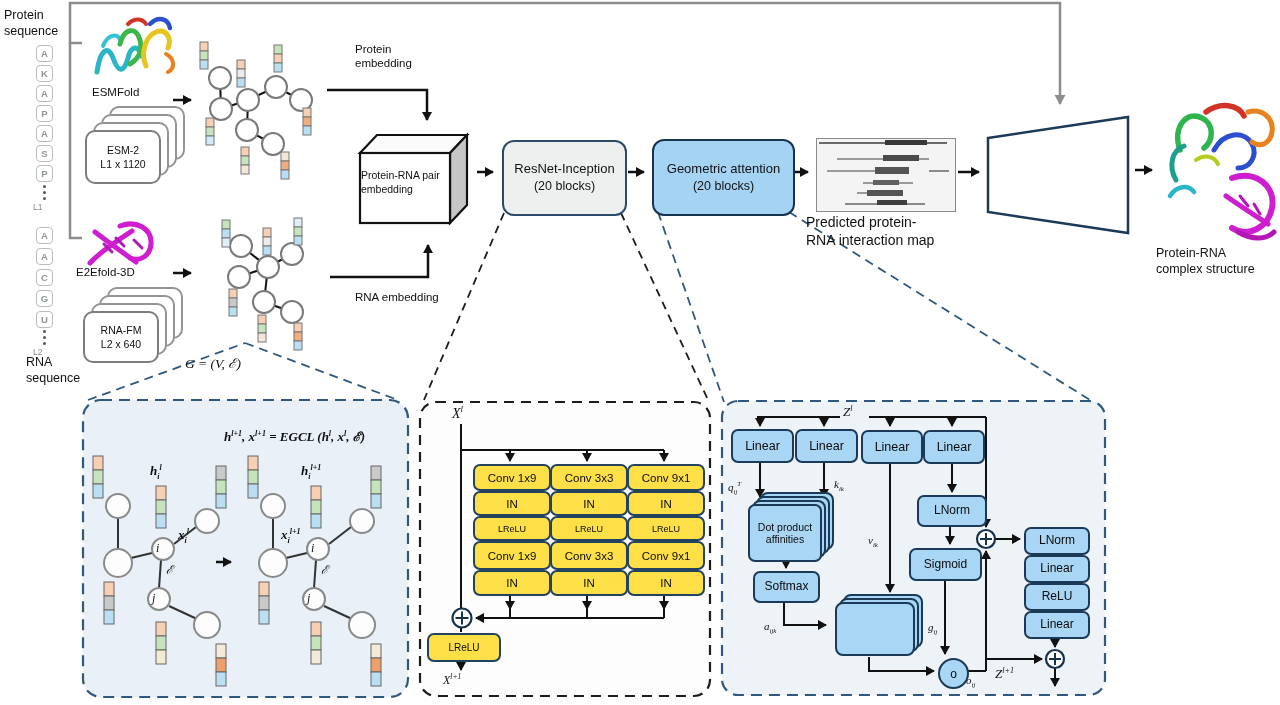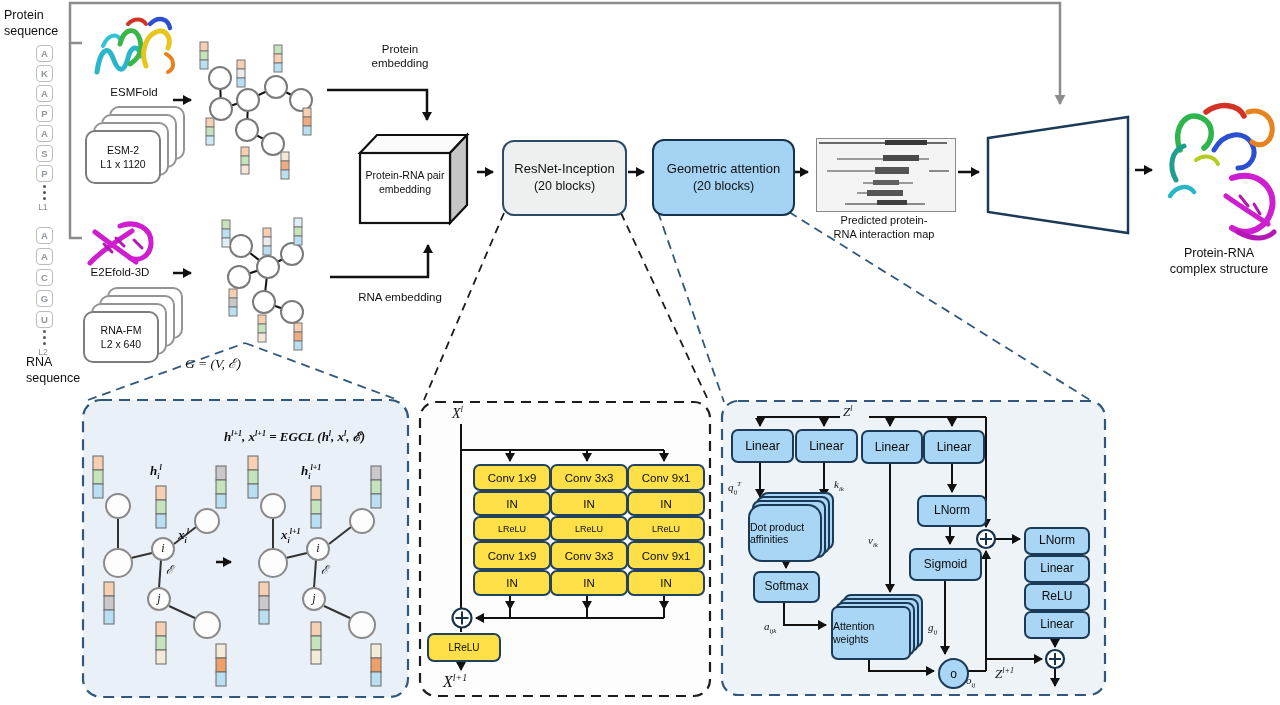--- a/index.html
+++ b/index.html
@@ -2,26 +2,26 @@
 <html><head>
 <meta charset="utf-8">
 <style>
   html,body{margin:0;padding:0;background:#ffffff;}
   #fig{position:relative;width:1280px;height:705px;background:#ffffff;overflow:hidden;
        font-family:"Liberation Sans",sans-serif;color:#111;}
   .abs{position:absolute;}
   .panelbg{position:absolute;z-index:0;}
   #svgLayer{position:absolute;left:0;top:0;z-index:1;}
   .txt{position:absolute;z-index:2;line-height:1.25;}
-  .ctr{text-align:center;}
+  .ctr{}
   .math{font-family:"Liberation Serif",serif;font-style:italic;}
   .math sup{font-size:0.62em;}
   .math sub{font-size:0.62em;}
   .bluebox{position:absolute;z-index:2;background:#a9d6f5;border:2px solid #1b3a57;border-radius:7px;
-           display:flex;align-items:center;justify-content:center;font-size:12.5px;color:#0b0b0b;text-align:left;line-height:1.12;}
+           display:flex;align-items:center;justify-content:center;font-size:12.5px;color:#0b0b0b;text-align:center;line-height:1.12;}
   .graybox{position:absolute;z-index:2;background:#fde047;border:2px solid #23425e;border-radius:7px;
            display:flex;align-items:center;justify-content:center;font-size:11.5px;color:#0b0b0b;}
   .stackLayer{position:absolute;z-index:2;background:#a9d6f5;border:2px solid #1b3a57;border-radius:8px;}
   .seqbox{position:absolute;z-index:2;width:15px;height:15px;border:1.5px solid #bcbcbc;border-radius:4px;
           color:#8f979c;font-size:9.5px;font-weight:bold;display:flex;align-items:center;justify-content:center;}
   .dot{position:absolute;z-index:2;width:3px;height:3px;border-radius:50%;background:#555;}
   .encStackBack{position:absolute;z-index:2;background:#ffffff;border:2px solid #949494;border-radius:10px;}
   .encStackFront{position:absolute;z-index:2;background:#ffffff;border:2px solid #7d7d7d;border-radius:10px;
                  display:flex;flex-direction:column;align-items:center;justify-content:center;font-size:10.5px;line-height:1.35;color:#111;}
   .mainbox{position:absolute;z-index:2;display:flex;flex-direction:column;align-items:center;justify-content:center;
@@ -404,21 +404,21 @@
         <rect x="58" y="28" width="34" height="7" fill="#555555"></rect>
         <rect x="112" y="31" width="20" height="2" fill="#8a8a8a"></rect>
       <rect x="46" y="43" width="50" height="2" fill="#9a9a9a"></rect>
         <rect x="56" y="41" width="26" height="5" fill="#606060"></rect>
       <rect x="40" y="53" width="20" height="2" fill="#9a9a9a"></rect>
         <rect x="50" y="51" width="36" height="6" fill="#555555"></rect>
       <rect x="28" y="64" width="80" height="2" fill="#8a8a8a"></rect>
         <rect x="60" y="61" width="30" height="5" fill="#3f3f3f"></rect>
     </svg>
   </div>
-  <div class="txt ctr" style="left:806px;top:214px;width:156px;font-size:11px;">
+  <div class="txt ctr" style="left:806px;top:214px;width:156px;font-size:14px;">
     <div>Predicted protein-</div>
     <div>RNA interaction map</div>
   </div>
 
 
   <div class="txt ctr" style="left:1156px;top:246px;width:126px;font-size:12.5px;">
     <div>Protein-RNA</div>
     <div>complex structure</div>
   </div>
 
@@ -446,47 +446,46 @@
   <div class="graybox" style="left:473px;top:516px;width:74px;height:21px;font-size:9px;">LReLU</div>
   <div class="graybox" style="left:550px;top:516px;width:74px;height:21px;font-size:9px;">LReLU</div>
   <div class="graybox" style="left:627px;top:516px;width:74px;height:21px;font-size:9px;">LReLU</div>
   <div class="graybox" style="left:473px;top:541px;width:74px;height:25px;">Conv 1x9</div>
   <div class="graybox" style="left:550px;top:541px;width:74px;height:25px;">Conv 3x3</div>
   <div class="graybox" style="left:627px;top:541px;width:74px;height:25px;">Conv 9x1</div>
   <div class="graybox" style="left:473px;top:570px;width:74px;height:22px;">IN</div>
   <div class="graybox" style="left:550px;top:570px;width:74px;height:22px;">IN</div>
   <div class="graybox" style="left:627px;top:570px;width:74px;height:22px;">IN</div>
   <div class="graybox" style="left:427px;top:633px;width:70px;height:25px;font-size:10px;">LReLU</div>
-  <div class="txt math" style="left:443px;top:672px;font-size:16px;">X<sup>l+1</sup></div>
+  <div class="txt math" style="left:443px;top:672px;font-size:12px;">X<sup>l+1</sup></div>
 
   <div class="txt math" style="left:843px;top:404px;font-size:13px;">Z<sup>l</sup></div>
   <div class="bluebox" style="left:731px;top:429px;width:59px;height:30px;">Linear</div>
   <div class="bluebox" style="left:795px;top:429px;width:59px;height:30px;">Linear</div>
   <div class="bluebox" style="left:861px;top:430px;width:58px;height:30px;">Linear</div>
   <div class="bluebox" style="left:923px;top:430px;width:58px;height:30px;">Linear</div>
 
   <div class="txt math" style="left:728px;top:480px;font-size:11px;">q<sub>ij</sub><sup>T</sup></div>
   <div class="txt math" style="left:834px;top:478px;font-size:11px;">k<sub>ik</sub></div>
   <div class="txt math" style="left:868px;top:534px;font-size:11px;">v<sub>ik</sub></div>
   <div class="txt math" style="left:764px;top:620px;font-size:11px;">a<sub>ijk</sub></div>
   <div class="txt math" style="left:928px;top:621px;font-size:11px;">g<sub>ij</sub></div>
   <div class="txt math" style="left:966px;top:674px;font-size:11px;">o<sub>ij</sub></div>
   <div class="txt math" style="left:995px;top:666px;font-size:13px;">Z<sup>l+1</sup></div>
 
   <div class="stackLayer" style="left:760px;top:492px;width:70px;height:54px;"></div>
   <div class="stackLayer" style="left:756px;top:496px;width:70px;height:54px;"></div>
   <div class="stackLayer" style="left:752px;top:500px;width:70px;height:54px;"></div>
-  <div class="bluebox" style="left:748px;top:504px;width:70px;height:54px;font-size:10.5px;line-height:1.15;border-radius:14px;">Dot product affinities</div>
+  <div class="bluebox" style="left:748px;top:504px;width:70px;height:54px;font-size:10.5px;line-height:1.15;">Dot product affinities</div>
 
   <div class="bluebox" style="left:753px;top:571px;width:63px;height:28px;font-size:12px;">Softmax</div>
 
   <div class="stackLayer" style="left:843px;top:594px;width:76px;height:50px;"></div>
   <div class="stackLayer" style="left:839px;top:598px;width:76px;height:50px;"></div>
   <div class="stackLayer" style="left:835px;top:602px;width:76px;height:50px;"></div>
-  <div class="bluebox" style="left:831px;top:606px;width:76px;height:50px;font-size:10.5px;line-height:1.2;">Attention weights</div>
 
   <div class="bluebox" style="left:917px;top:495px;width:66px;height:28px;font-size:12px;">LNorm</div>
   <div class="bluebox" style="left:909px;top:548px;width:69px;height:29px;font-size:12px;">Sigmoid</div>
 
   <div class="onode" style="left:938px;top:658px;width:27px;height:27px;">o</div>
 
   <div class="bluebox" style="left:1024px;top:527px;width:62px;height:24px;font-size:12px;">LNorm</div>
   <div class="bluebox" style="left:1024px;top:555px;width:62px;height:24px;font-size:12px;">Linear</div>
   <div class="bluebox" style="left:1024px;top:583px;width:62px;height:24px;font-size:12px;">ReLU</div>
   <div class="bluebox" style="left:1024px;top:611px;width:62px;height:24px;font-size:12px;">Linear</div>

